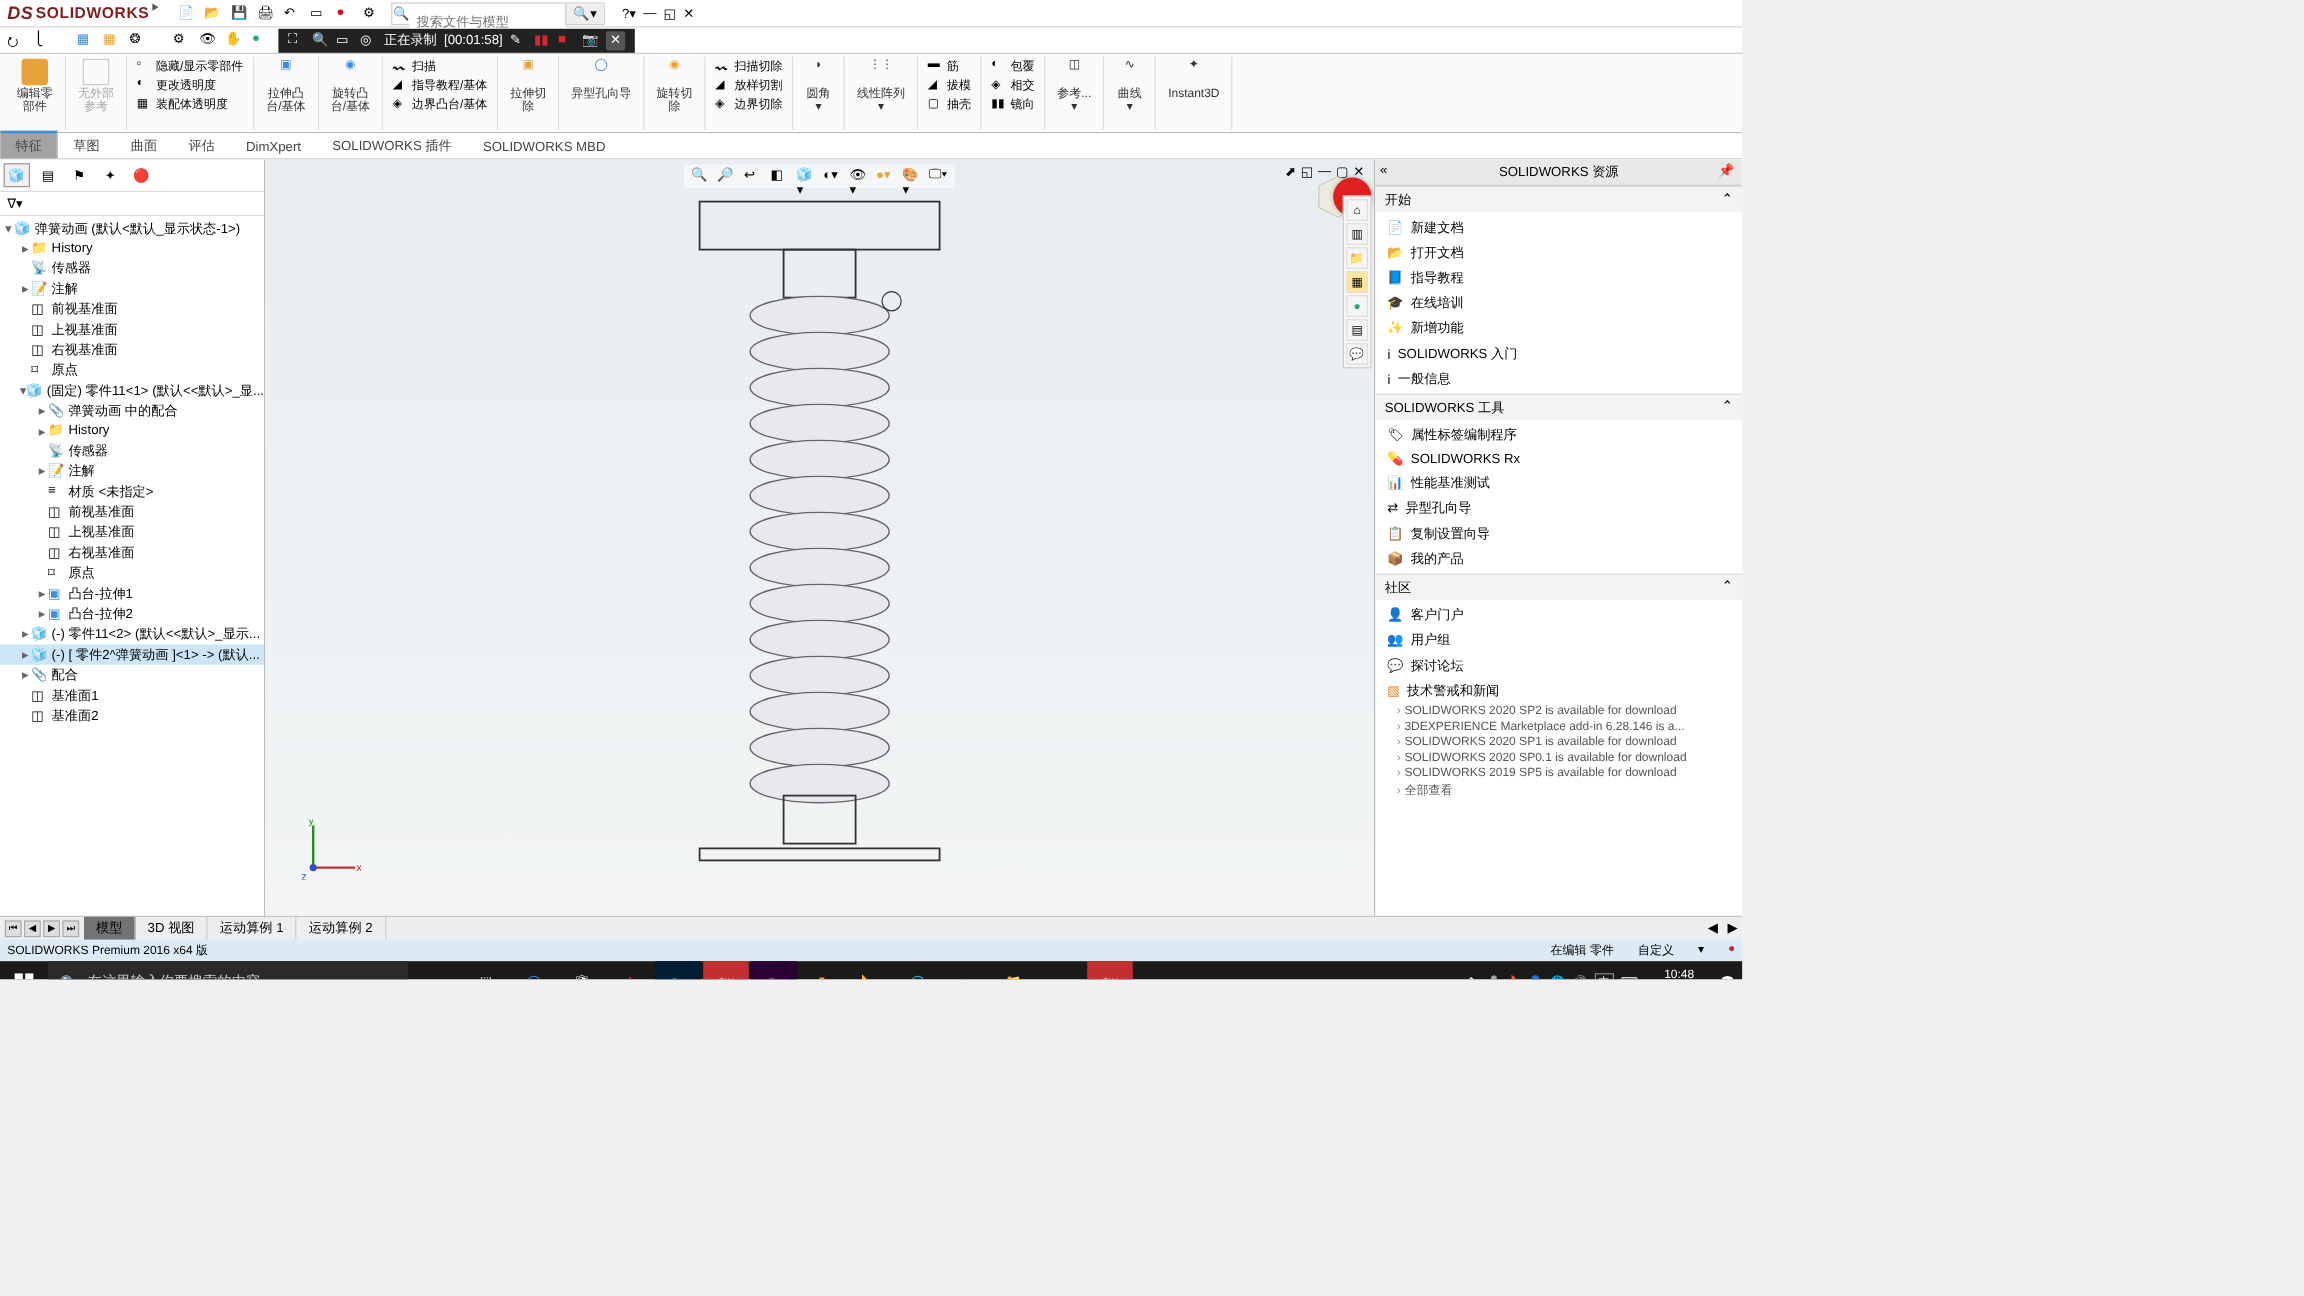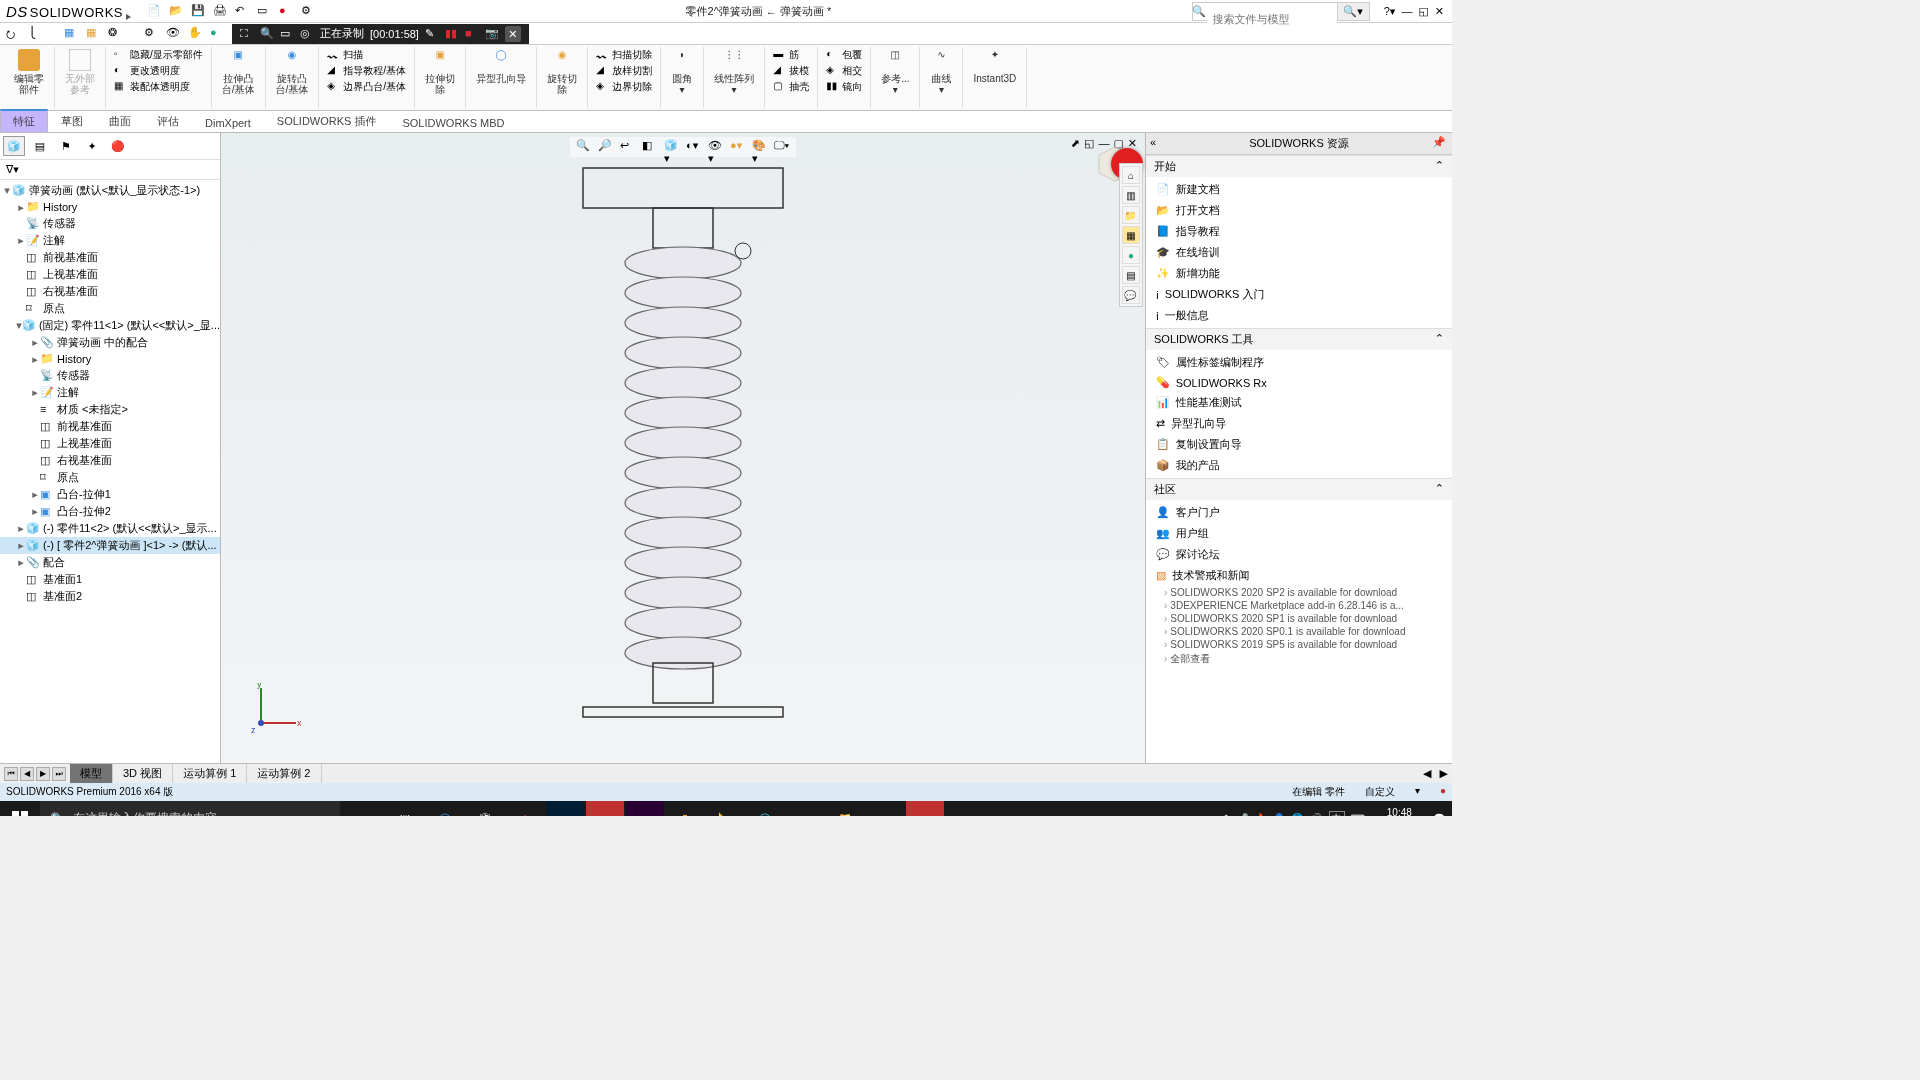--- a/index.html
+++ b/index.html
@@ -1,19 +1,19 @@
 <!DOCTYPE html>
 <html><head>
 <meta charset="utf-8">
 <style>
 * { margin: 0; padding: 0; box-sizing: border-box; font-family: "Microsoft YaHei", Arial, sans-serif; }
 body { background: #f0f0f0; width: 1452px; height: 816px; overflow: hidden; font-size: 11px; }
 
 .topbar { height: 23px; background: #fff; display: flex; align-items: center; border-bottom: 1px solid #ccc; }
-.logo { display: flex; align-items: flex-end; padding: 0 6px; color: #000000; font-weight: normal; font-size: 13px; letter-spacing: 0.5px; }
+.logo { display: flex; align-items: flex-start; padding: 0 6px; color: #7f1d1d; font-weight: bold; font-size: 13px; letter-spacing: 0.5px; }
 .logo .ds { font-style: italic; margin-right: 2px; font-size: 15px; }
 .logo-arrow { width: 0; height: 0; border-top: 3px solid transparent; border-bottom: 3px solid transparent; border-left: 5px solid #555; margin-left: 3px; }
 .topbar-icons { display: flex; align-items: center; gap: 8px; padding: 0 10px; }
 .topbar-icon { width: 14px; height: 14px; display: inline-block; }
 .title-center { flex: 1; text-align: center; font-size: 11px; color: #222; }
 .search-box { display: flex; align-items: center; border: 1px solid #ccc; height: 19px; margin-right: 6px; }
 .search-box input { border: none; outline: none; font-size: 11px; padding: 0 6px; width: 130px; color: #888; margin-top: 16px; }
 .search-btn { background: #eee; padding: 0 6px; height: 100%; display: flex; align-items: center; border-left: 1px solid #ccc; }
 .win-controls { display: flex; gap: 6px; padding: 0 8px; }
 
@@ -29,21 +29,21 @@
 .ribbon-group { display: flex; flex-direction: column; align-items: center; padding: 0 4px; border-right: 1px solid #ddd; }
 .ribbon-item { display: flex; flex-direction: column; align-items: center; padding: 2px 6px; font-size: 10px; color: #333; line-height: 1.1; text-align: center; }
 .ribbon-item.gray { color: #aaa; }
 .ribbon-icon-lg { width: 22px; height: 22px; margin-bottom: 2px; }
 .ribbon-icon-sm { width: 14px; height: 14px; margin-right: 2px; }
 .ribbon-row { display: flex; align-items: center; font-size: 10px; padding: 1px 4px; white-space: nowrap; }
 .ribbon-rows { display: flex; flex-direction: column; }
 
 .tabs { background: #fff; display: flex; border-bottom: 1px solid #bbb; height: 22px; align-items: flex-end; }
 .tab { padding: 3px 12px; font-size: 11px; color: #444; border: 1px solid transparent; border-bottom: none; }
-.tab.active { background: #c4b5fd; border-color: #bbb; border-top: 2px solid #3b8ede; }
+.tab.active { background: #a3a3a3; border-color: #bbb; border-top: 2px solid #3b8ede; }
 
 .workarea { display: flex; height: 630px; background: #fff; }
 
 .featuretree { width: 221px; border-right: 1px solid #bbb; background: #fff; display: flex; flex-direction: column; overflow: hidden; }
 .ft-tabs { display: flex; padding: 3px; gap: 4px; border-bottom: 1px solid #ddd; }
 .ft-tabbtn { width: 22px; height: 20px; display: flex; align-items: center; justify-content: center; border: 1px solid transparent; }
 .ft-tabbtn.active { border-color: #999; background: #f0f0f0; }
 .ft-filter { padding: 3px 6px; border-bottom: 1px solid #ddd; }
 .ft-body { flex: 1; overflow: auto; font-size: 11px; padding: 2px 0; }
 .ft-node { display: flex; align-items: center; padding: 1px 0; white-space: nowrap; }
@@ -101,21 +101,20 @@
   <div class="topbar-icons">
     <span class="topbar-icon">📄</span>
     <span class="topbar-icon">📂</span>
     <span class="topbar-icon">💾</span>
     <span class="topbar-icon">🖨</span>
     <span class="topbar-icon">↶</span>
     <span class="topbar-icon">▭</span>
     <span class="topbar-icon" style="color:#d02">●</span>
     <span class="topbar-icon">⚙</span>
   </div>
-  <div class="title-center">零件2^弹簧动画 ← 弹簧动画 *</div>
   <div class="search-box">
     <span>🔍</span>
     <input placeholder="搜索文件与模型" style="">
     <div class="search-btn">🔍▾</div>
   </div>
   <div class="win-controls">
     <span>?▾</span>
     <span>—</span>
     <span>◱</span>
     <span>✕</span>

